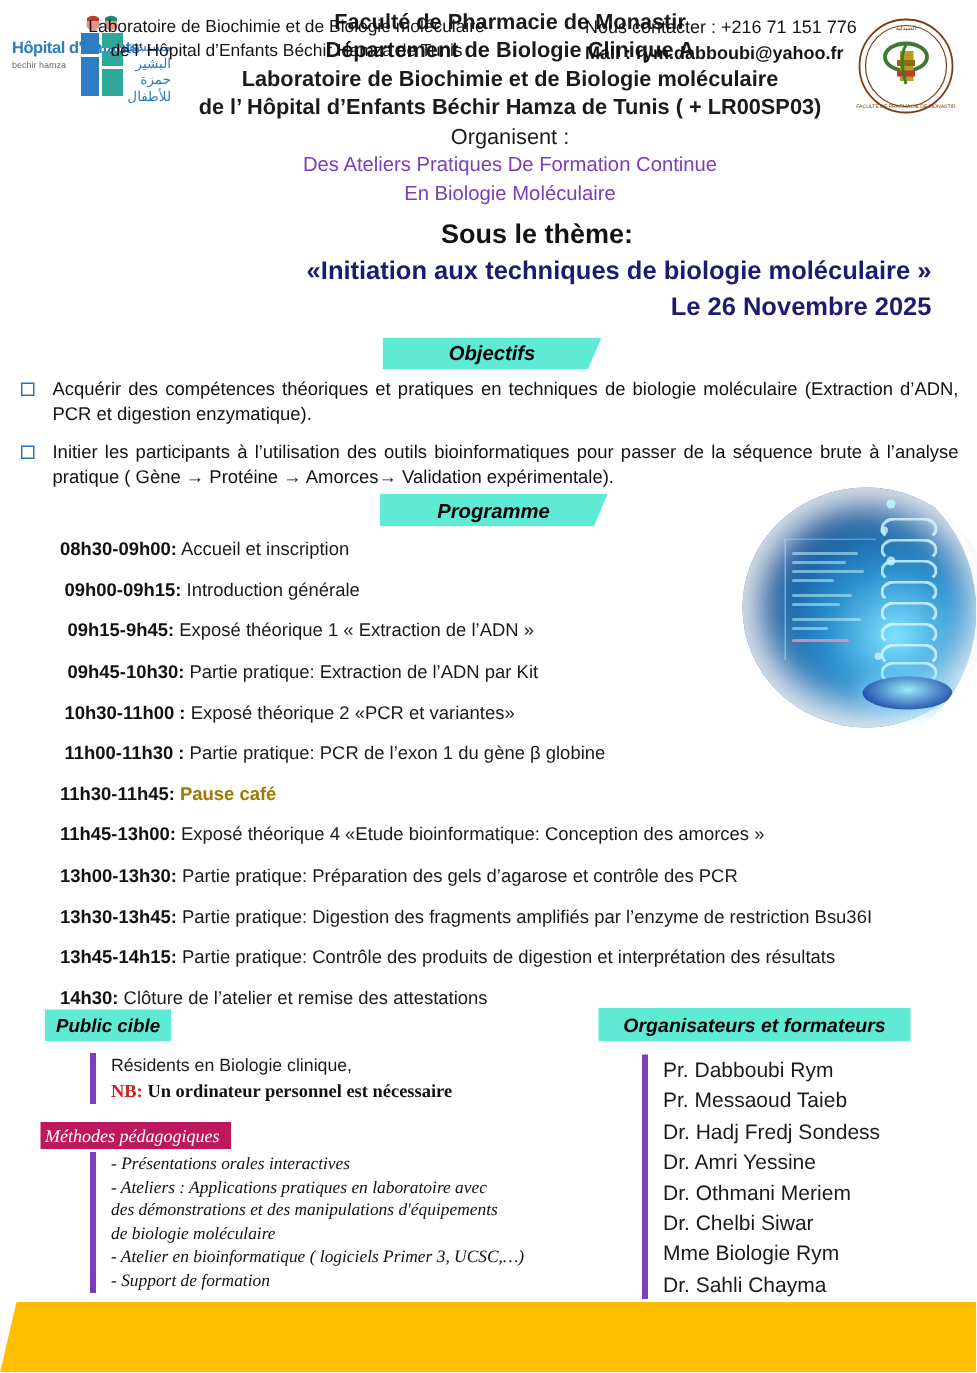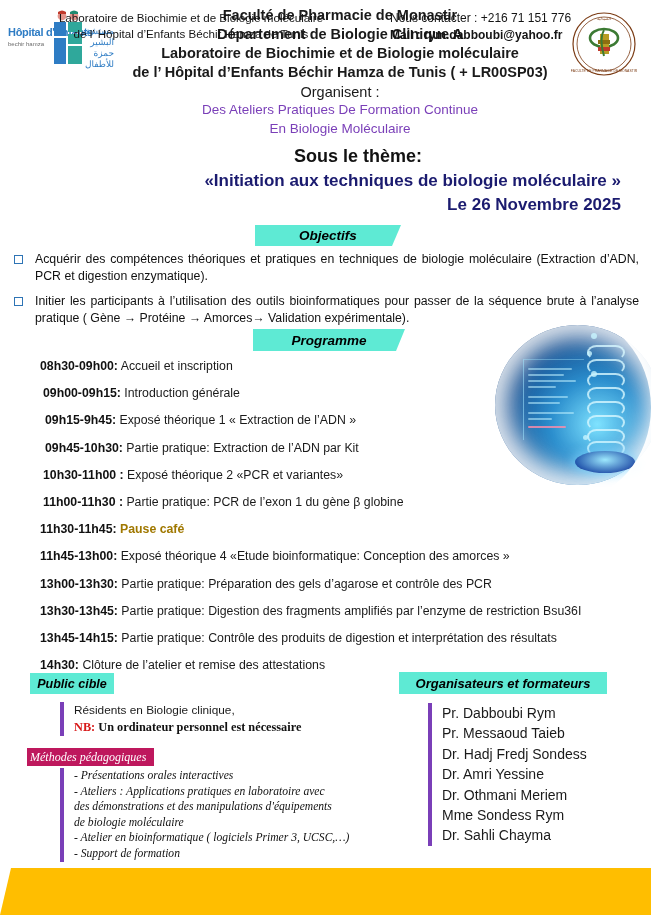--- a/index.html
+++ b/index.html
@@ -520,21 +520,22 @@
   <div class="banner" id="banner-organisateurs">Organisateurs et formateurs</div>
 
   <div class="orga-block">
     <span class="vbar"></span>
     <div class="orga-list">
       <div>Pr. Dabboubi Rym</div>
       <div>Pr. Messaoud Taieb</div>
       <div>Dr. Hadj Fredj Sondess</div>
       <div>Dr. Amri Yessine</div>
       <div>Dr. Othmani Meriem</div>
-      <div>Mme Sondess Rym</div>
+      <div>Dr. Chelbi Siwar</div>
+      <div>Mme Biologie Rym</div>
       <div>Dr. Sahli Chayma</div>
     </div>
   </div>
 
   <div class="footer"></div>
   <div class="footer-left">
     <span>Laboratoire de Biochimie  et de Biologie moléculaire</span>
     <span>de  l’ Hôpital d’Enfants Béchir Hamza de Tunis</span>
   </div>
   <div class="footer-right">

